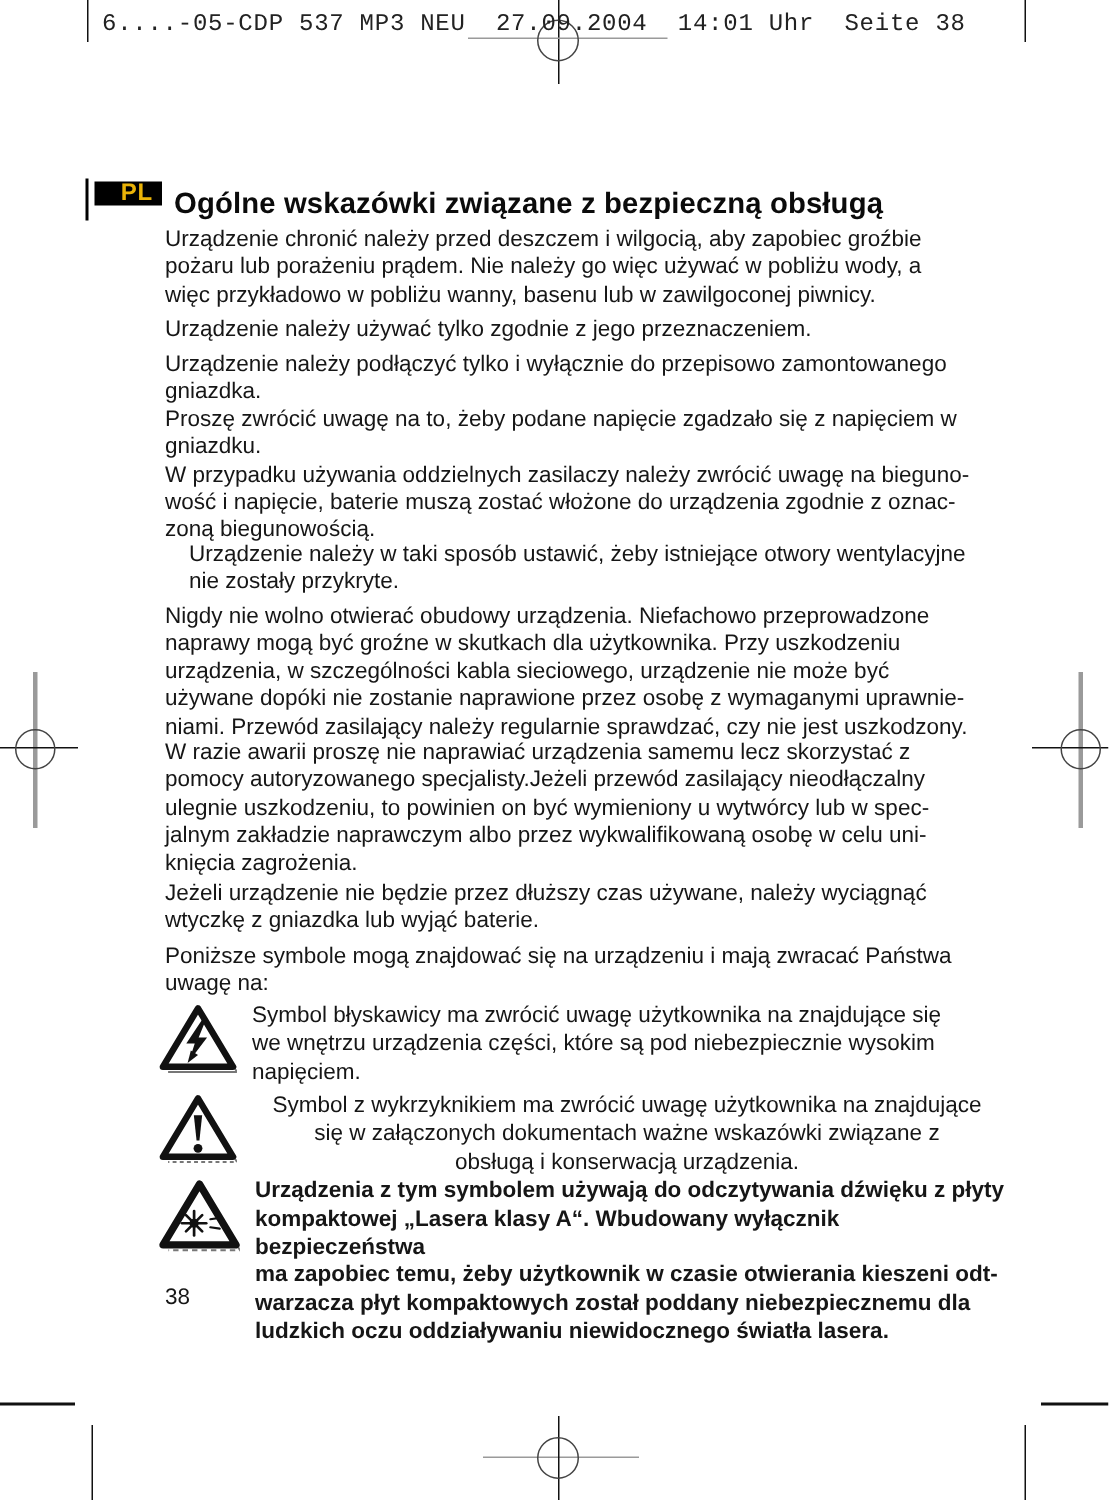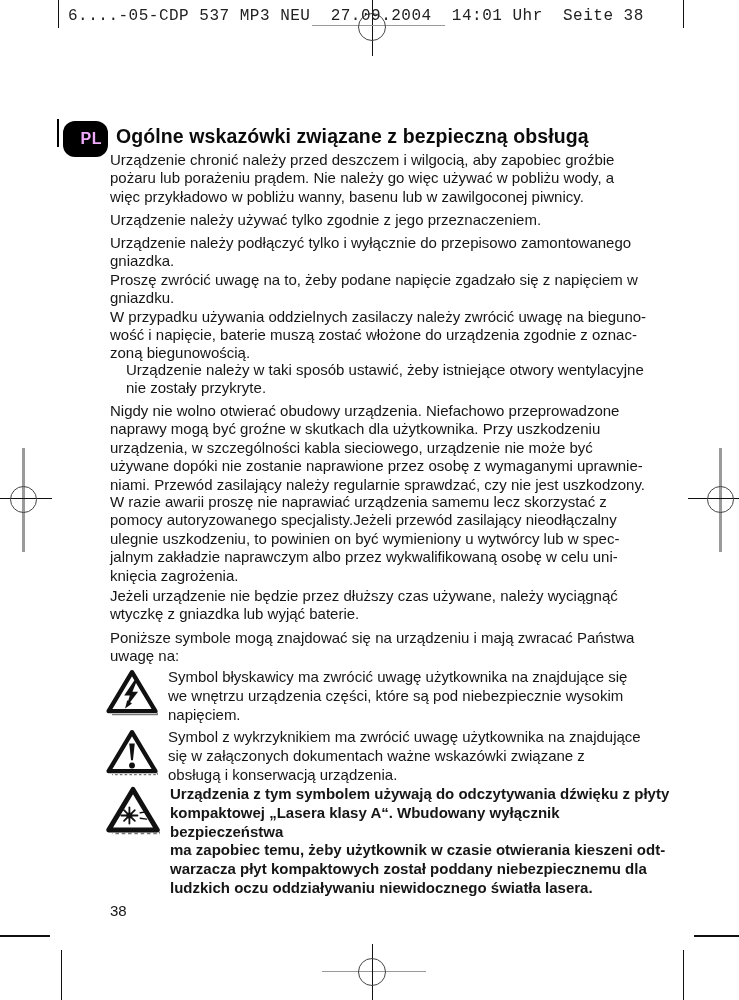--- a/index.html
+++ b/index.html
@@ -16,40 +16,40 @@
   }
   
   .mark{position:absolute;background:#111;}
   .mark.gray{background:#9a9a9a;}
   .regcircle{
     position:absolute;border:1.4px solid #444;border-radius:50%;
     background:transparent;box-sizing:border-box;
   }
   
   .lang-badge{
-    position:absolute;left:63px;top:121px;width:45px;height:36px;
-    background:#000;color:#f0abfc;font-weight:bold;font-size:16px;
+    position:absolute;left:63px;top:121px;width:45px;height:16px;
+    background:#000;color:#eab308;font-weight:bold;font-size:16px;
     display:flex;align-items:center;justify-content:flex-end;
-    padding-right:6px;box-sizing:border-box;letter-spacing:0.5px;border-radius:12px;
+    padding-right:6px;box-sizing:border-box;letter-spacing:0.5px;
   }
   .badge-tick{position:absolute;left:57px;top:119px;width:2px;height:28px;background:#000;}
   .doc-title{
     position:absolute;left:116px;top:125px;
     font-size:19.5px;font-weight:bold;color:#0b0b0b;letter-spacing:0.1px;
   }
   .para{
     position:absolute;left:110px;width:620px;
     font-size:15px;line-height:18.4px;white-space:pre-line;color:#161616;
   }
   .warning{position:absolute;left:106px;display:flex;align-items:flex-start;}
   .warning .w-icon{flex:0 0 52px;margin-right:10px;}
   .warning .w-text{
     width:500px;font-size:15px;line-height:18.8px;white-space:pre-line;color:#161616;
   }
-  .page-number{position:absolute;left:110px;top:902px;font-size:15px;color:#161616;}
+  .page-number{position:absolute;left:110px;top:856px;font-size:15px;color:#161616;}
 </style>
 </head>
 <body>
 
 <div class="mark" style="left:57.5px;top:0;width:1.6px;height:28px;"></div>
 <div class="mark" style="left:682.5px;top:0;width:1.6px;height:28px;"></div>
 
 <div>
   <div class="mark" style="left:371.5px;top:0;width:1.5px;height:56px;"></div>
   <div class="mark gray" style="left:312px;top:24.5px;width:133px;height:1.4px;"></div>
@@ -124,21 +124,21 @@
       <path d="M30 4 L57 49 H3 Z" fill="#fff" stroke="#111" stroke-width="5" stroke-linejoin="round"></path>
       <path d="M33 13 L21 31 L27.5 31 L23 45 L37 26.5 L30.5 26.5 L36 13 Z" fill="#111"></path>
       <path d="M22 46 L30 40 L24.5 36.5 Z" fill="#111"></path>
     </svg>
   </span>
   <div class="w-text">Symbol błyskawicy ma zwrócić uwagę użytkownika na znajdujące się
 we wnętrzu urządzenia części, które są pod niebezpiecznie wysokim
 napięciem.</div>
 </div>
 
-<div class="warning" style="top:728px;">
+<div class="warning" style="top:728px;text-align:center;">
   <span class="w-icon">
     <svg width="52" height="50" viewBox="0 0 60 56">
       <path d="M33 8 L60 53 H7" fill="none" stroke="#777" stroke-width="1.4" stroke-dasharray="3 2.5"></path>
       <path d="M30 4 L57 49 H3 Z" fill="#fff" stroke="#111" stroke-width="5" stroke-linejoin="round"></path>
       <path d="M26.8 17 h6.4 l-2.1 19.5 h-2.2 Z" fill="#111"></path>
       <circle cx="30" cy="42.5" r="3.4" fill="#111"></circle>
     </svg>
   </span>
   <div class="w-text">Symbol z wykrzyknikiem  ma zwrócić uwagę użytkownika na znajdujące
 się w załączonych  dokumentach ważne wskazówki związane z

